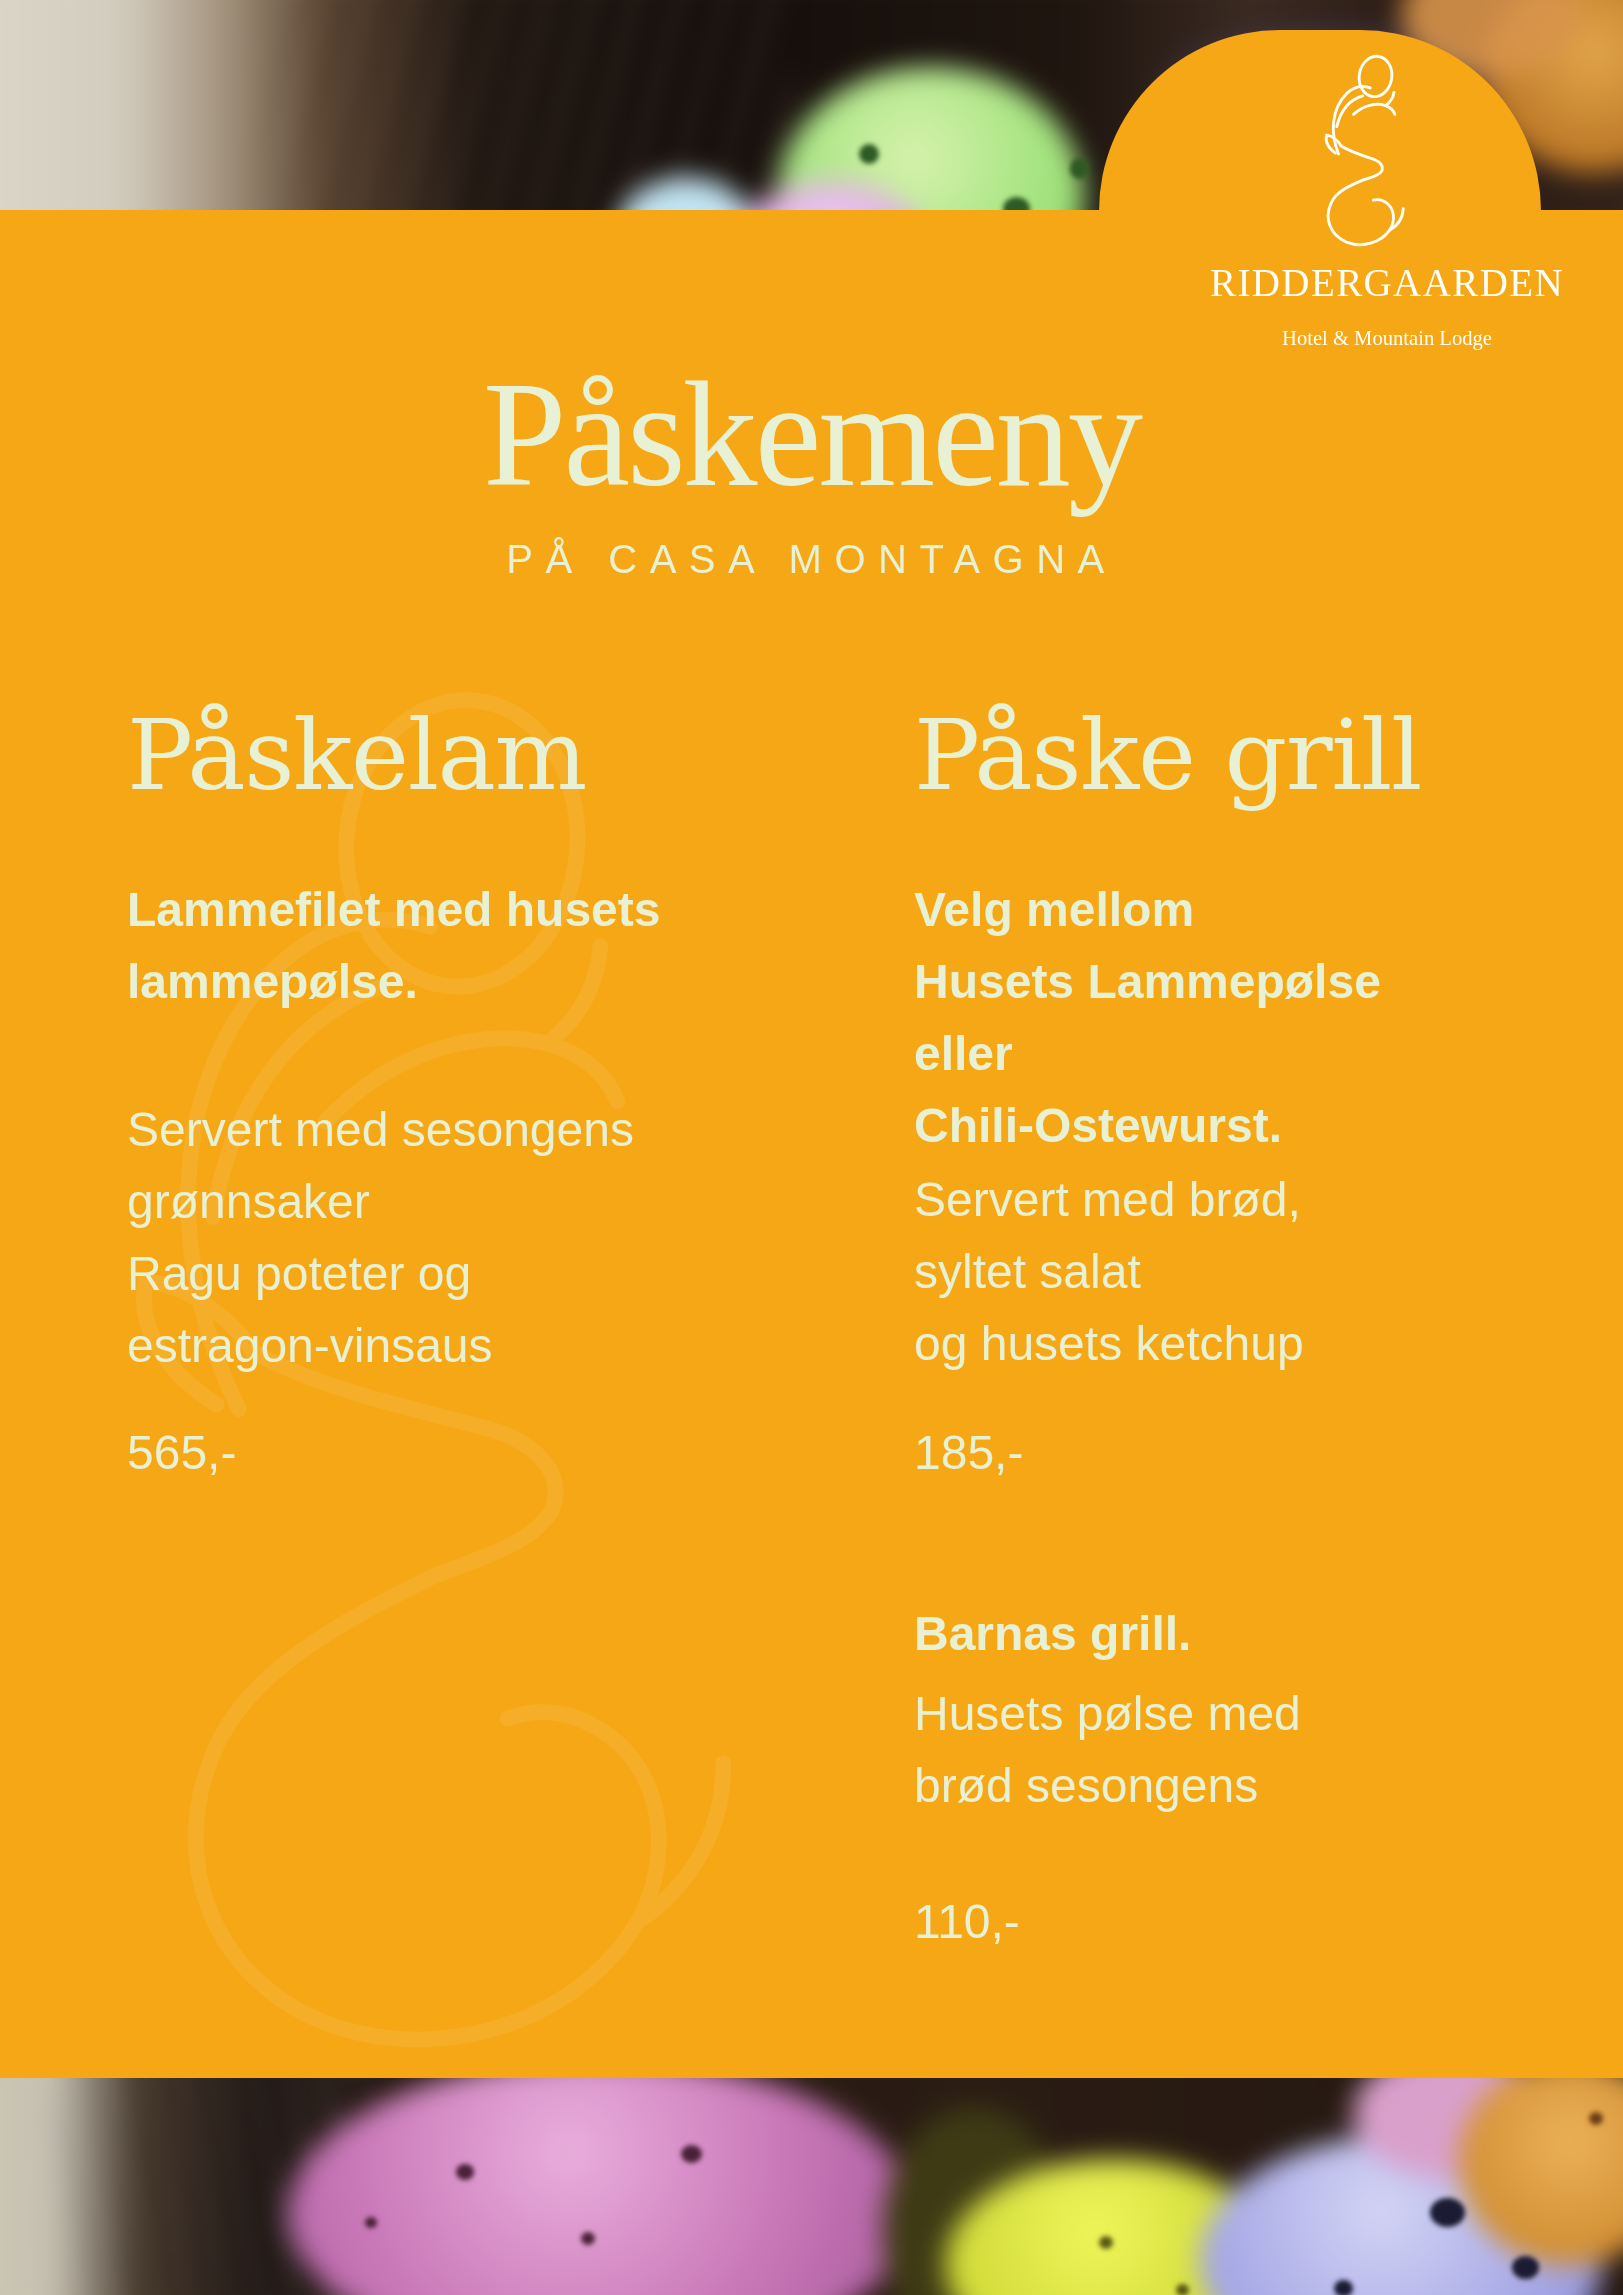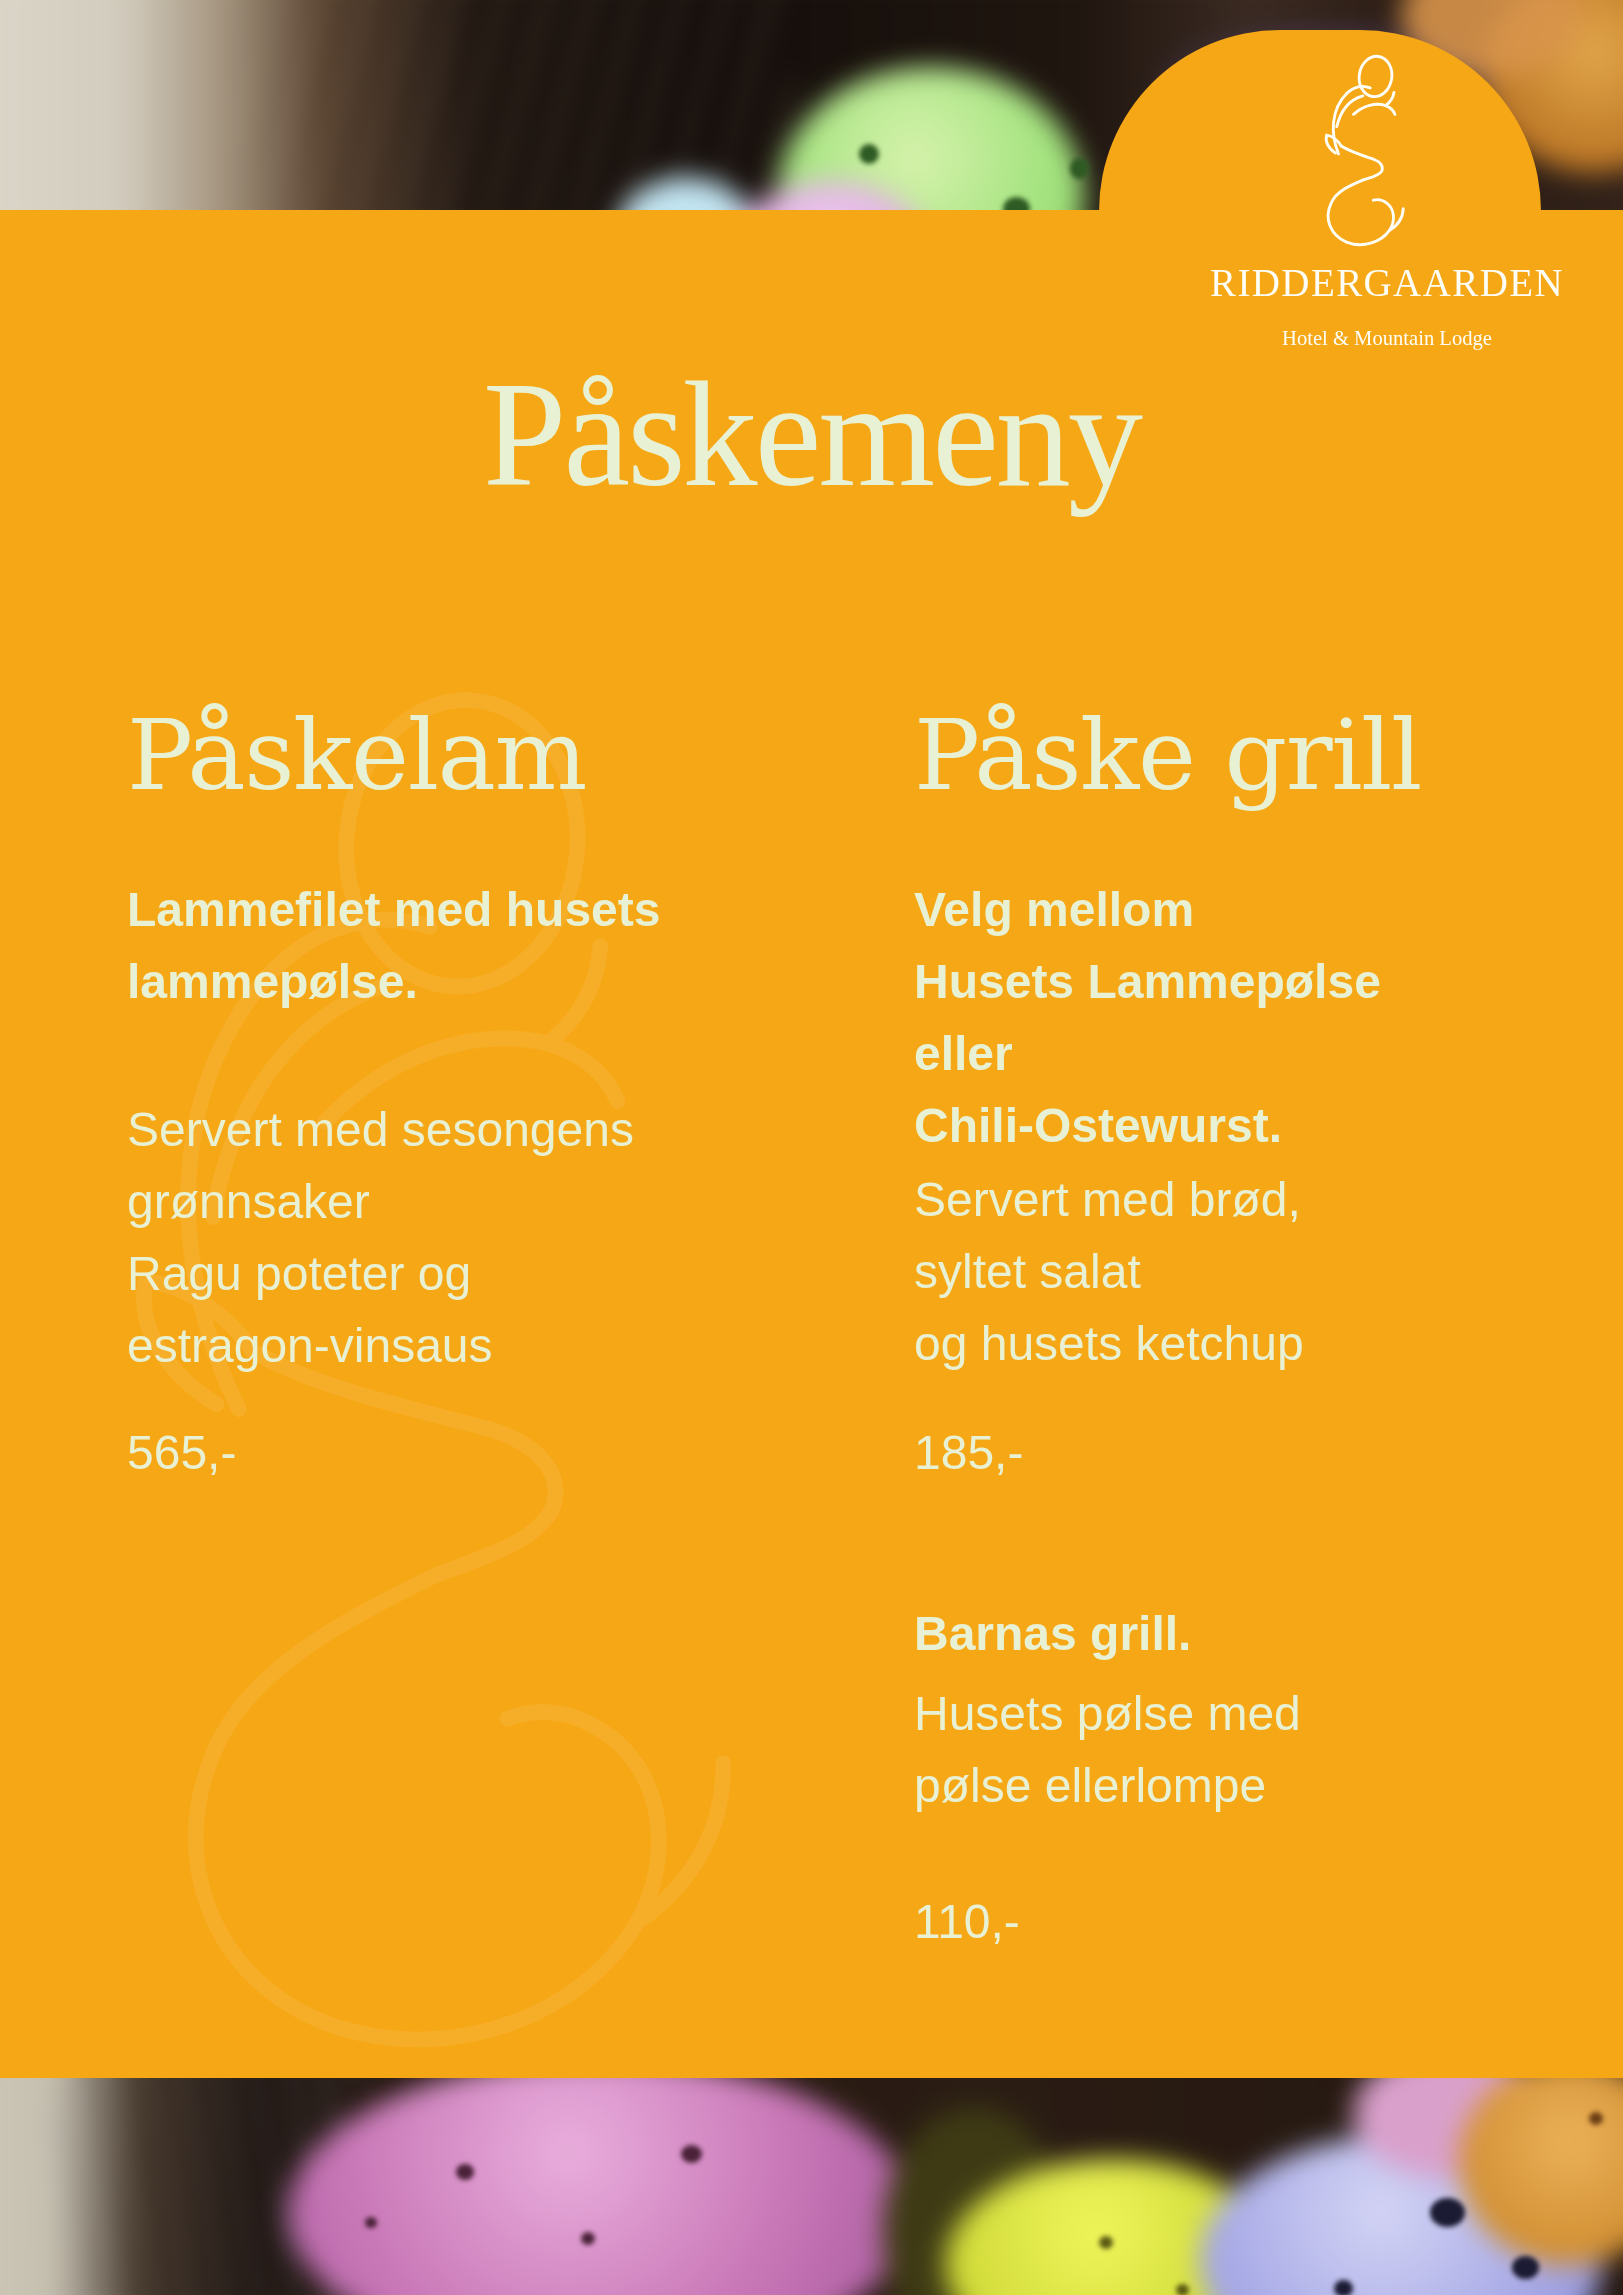--- a/index.html
+++ b/index.html
@@ -110,20 +110,21 @@
           <path d="M175,310 C146,322 112,336 100,364 C84,398 98,437 135,452 C171,466 213,454 233,425 C247,404 244,376 226,363 C217,356 206,354 196,357"></path>
           <path d="M233,425 C252,414 263,396 264,376"></path>
         </g>
       </svg>
     </div>
     <div class="brand-name">RIDDERGAARDEN</div>
     <div class="brand-tagline">Hotel &amp; Mountain Lodge</div>
   </div>
 
   <div class="title">Påskemeny</div>
+  <div class="subtitle">PÅ CASA MONTAGNA</div>
 
   <div class="heading h-left">Påskelam</div>
   <div class="block b-bold bl-bold">
     <div>Lammefilet med husets</div>
     <div>lammepølse.</div>
   </div>
   <div class="block bl-body">
     <div>Servert med sesongens</div>
     <div>grønnsaker</div>
     <div>Ragu poteter og</div>
@@ -141,21 +142,21 @@
   <div class="block br-body">
     <div>Servert med brød,</div>
     <div>syltet salat</div>
     <div>og husets ketchup</div>
   </div>
   <div class="block br-price">185,-</div>
 
   <div class="block b-bold bk-bold">Barnas grill.</div>
   <div class="block bk-body">
     <div>Husets pølse med</div>
-    <div>pølse ellerlompe</div>
+    <div>brød sesongens</div>
   </div>
   <div class="block bk-price">110,-</div>
 
   <div class="photo photo-bottom">
     <div class="blur-layer">
       <div class="base pb-base"></div>
       <div class="streaks" style="left:82px;top:0;width:307px;height:269px;background:repeating-linear-gradient(80deg,rgba(150,160,175,.5) 0 5.8px,rgba(15,9,6,0) 5.8px 34px);"></div>
       <div class="blob" style="left:317px;top:9.6px;width:624px;height:307px;background:radial-gradient(circle at 45% 30%, #E9AEDC 0%, #C876B6 55%, #A3589B 100%);"></div>
       <div class="blob" style="left:912px;top:58px;width:182px;height:250px;background:#3E3A14;"></div>
       <div class="blob" style="left:974px;top:110px;width:336px;height:211px;background:radial-gradient(circle at 45% 35%, #EEF55A 0%, #C8D32F 80%);"></div>

